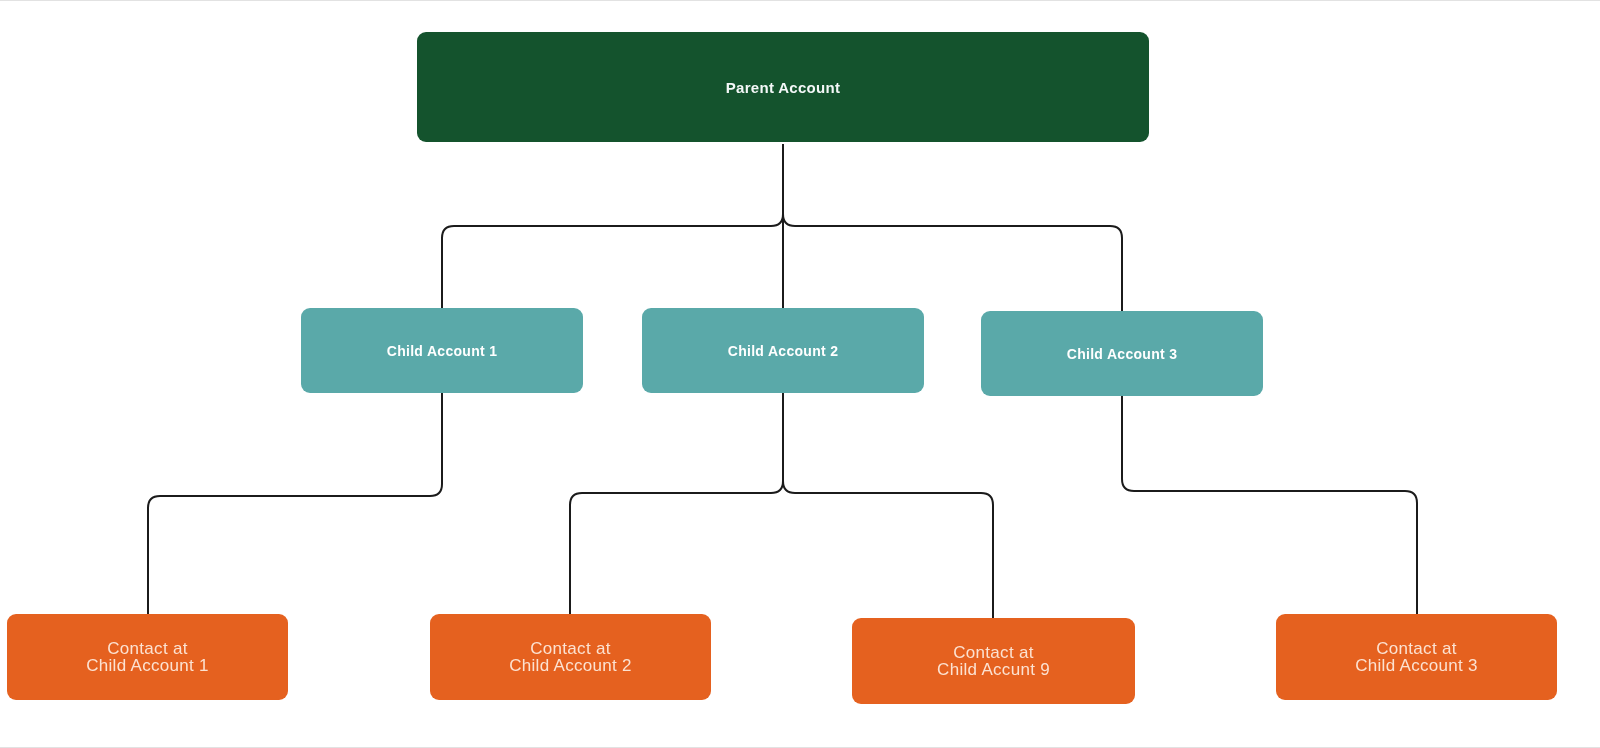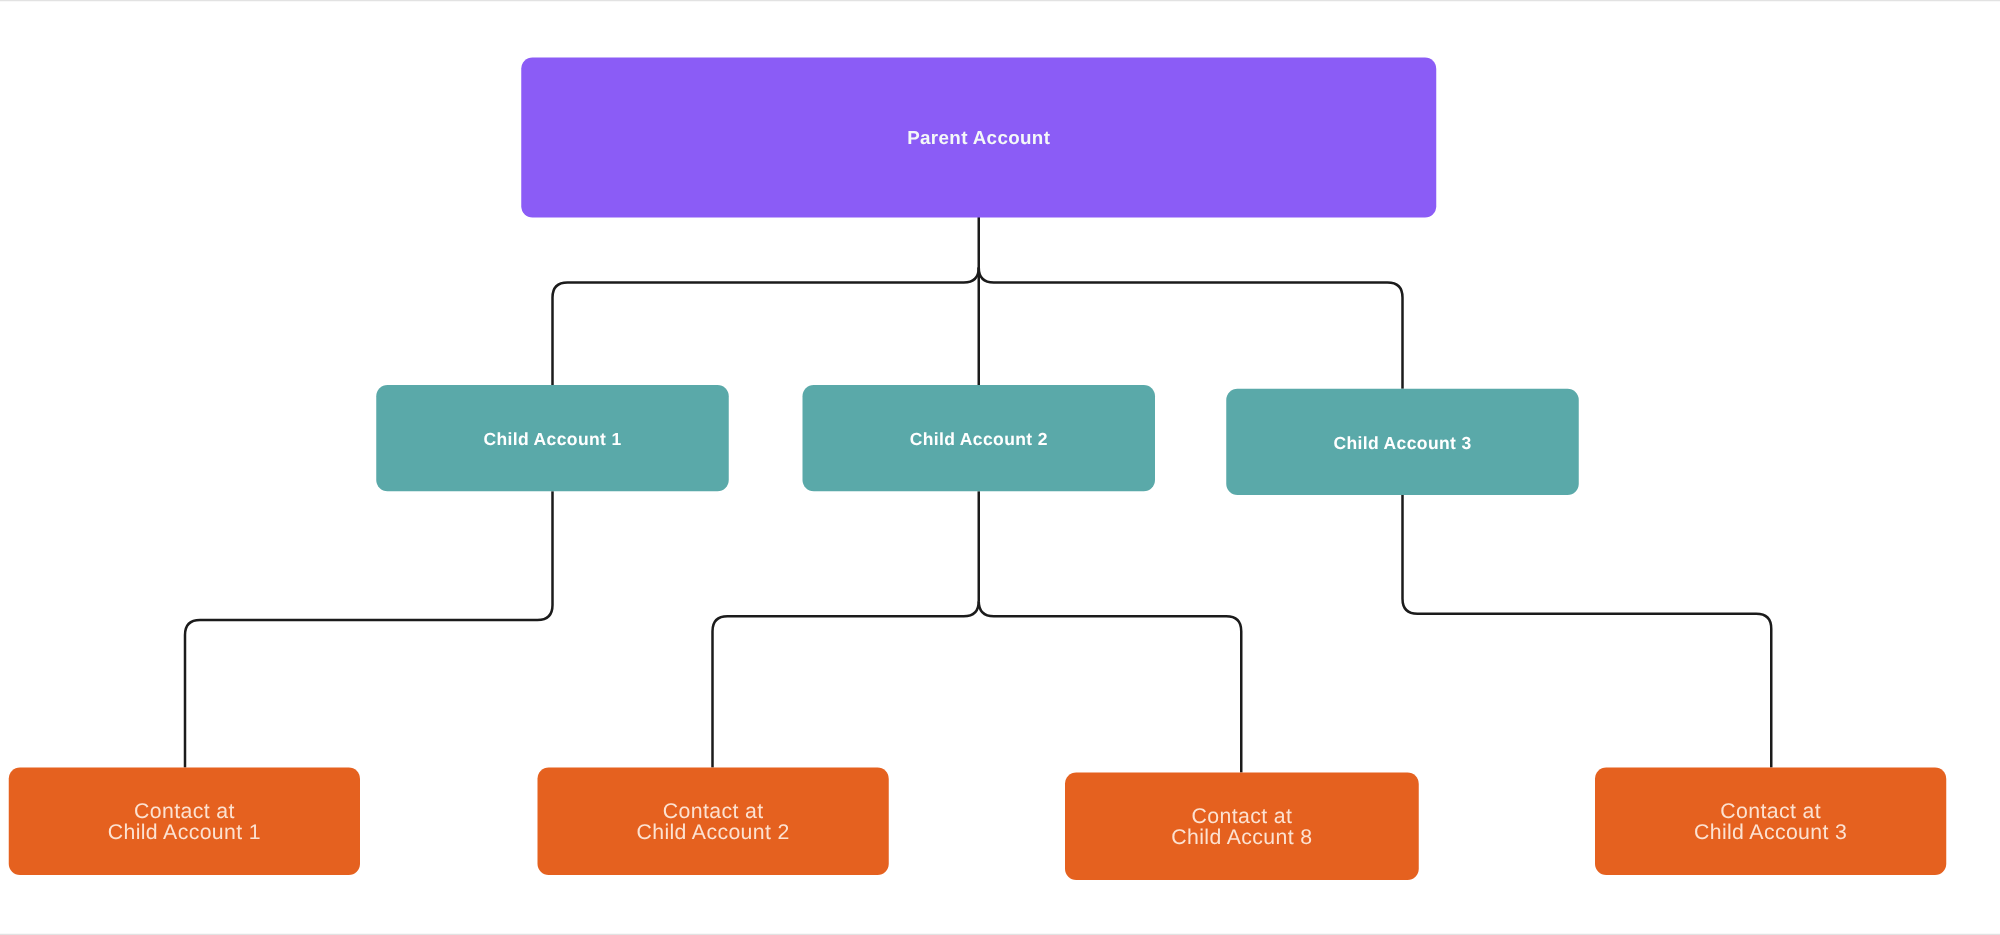--- a/index.html
+++ b/index.html
@@ -24,22 +24,22 @@
   .node {
     position: absolute;
     z-index: 2;
     display: flex; flex-direction: column;
     align-items: center; justify-content: center;
     border-radius: 9px;
     text-align: center;
     cursor: default;
   }
   .node-parent {
-    left: 417px; top: 45px; width: 732px; height: 128px;
-    background: #8b5cf6;
+    left: 417px; top: 31px; width: 732px; height: 110px;
+    background: #14532d;
     color: #f4f8f8;
     font-weight: 700; font-size: 15px; letter-spacing: 0.3px;
   }
   .node-child {
     width: 282px; height: 85px;
     background: #5aa9a9;
     color: #ffffff;
     font-weight: 700; font-size: 14px; letter-spacing: 0.3px;
   }
   .node-child1 { left: 301px; top: 307px; }
@@ -108,21 +108,21 @@
     <span class="node-label">Child Account 1</span>
   </div>
 
   <div class="node node-contact node-contact2">
     <span class="node-label">Contact at</span>
     <span class="node-label">Child Account 2</span>
   </div>
 
   <div class="node node-contact node-contact3">
     <span class="node-label">Contact at</span>
-    <span class="node-label">Child Accunt 8</span>
+    <span class="node-label">Child Accunt 9</span>
   </div>
 
   <div class="node node-contact node-contact4">
     <span class="node-label">Contact at</span>
     <span class="node-label">Child Account 3</span>
   </div>
 
 </div>
 
 </body></html>

